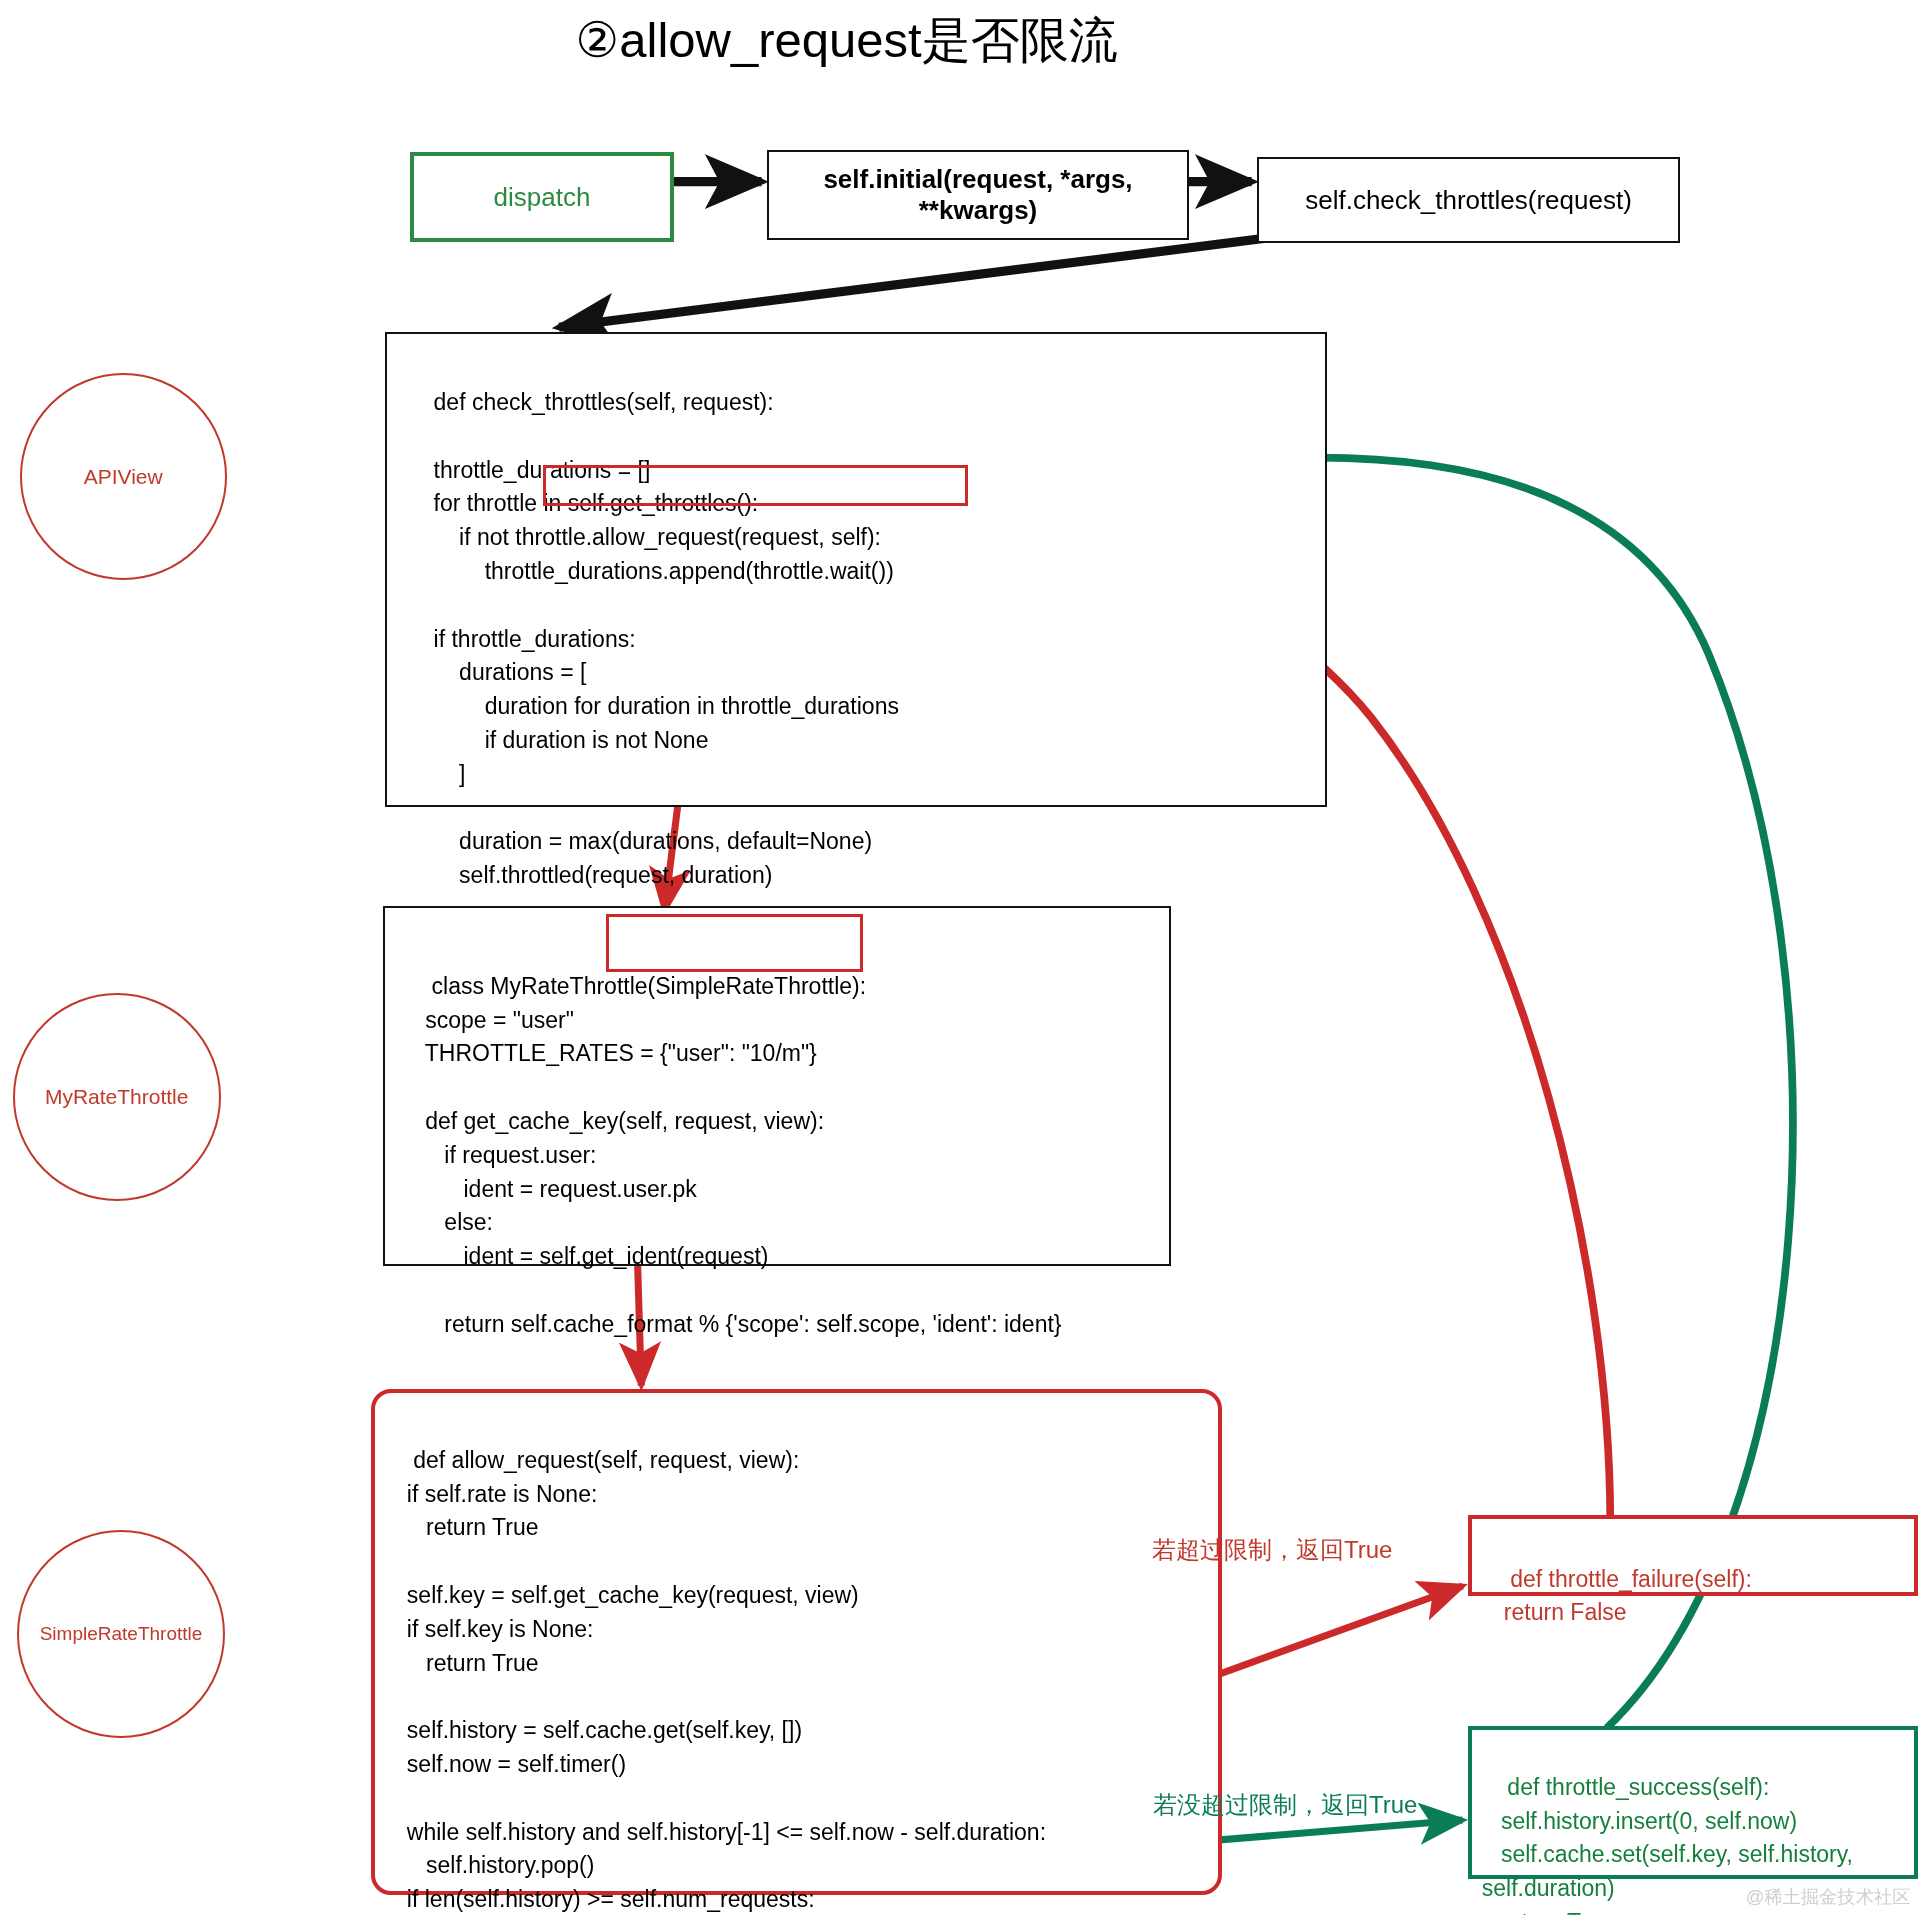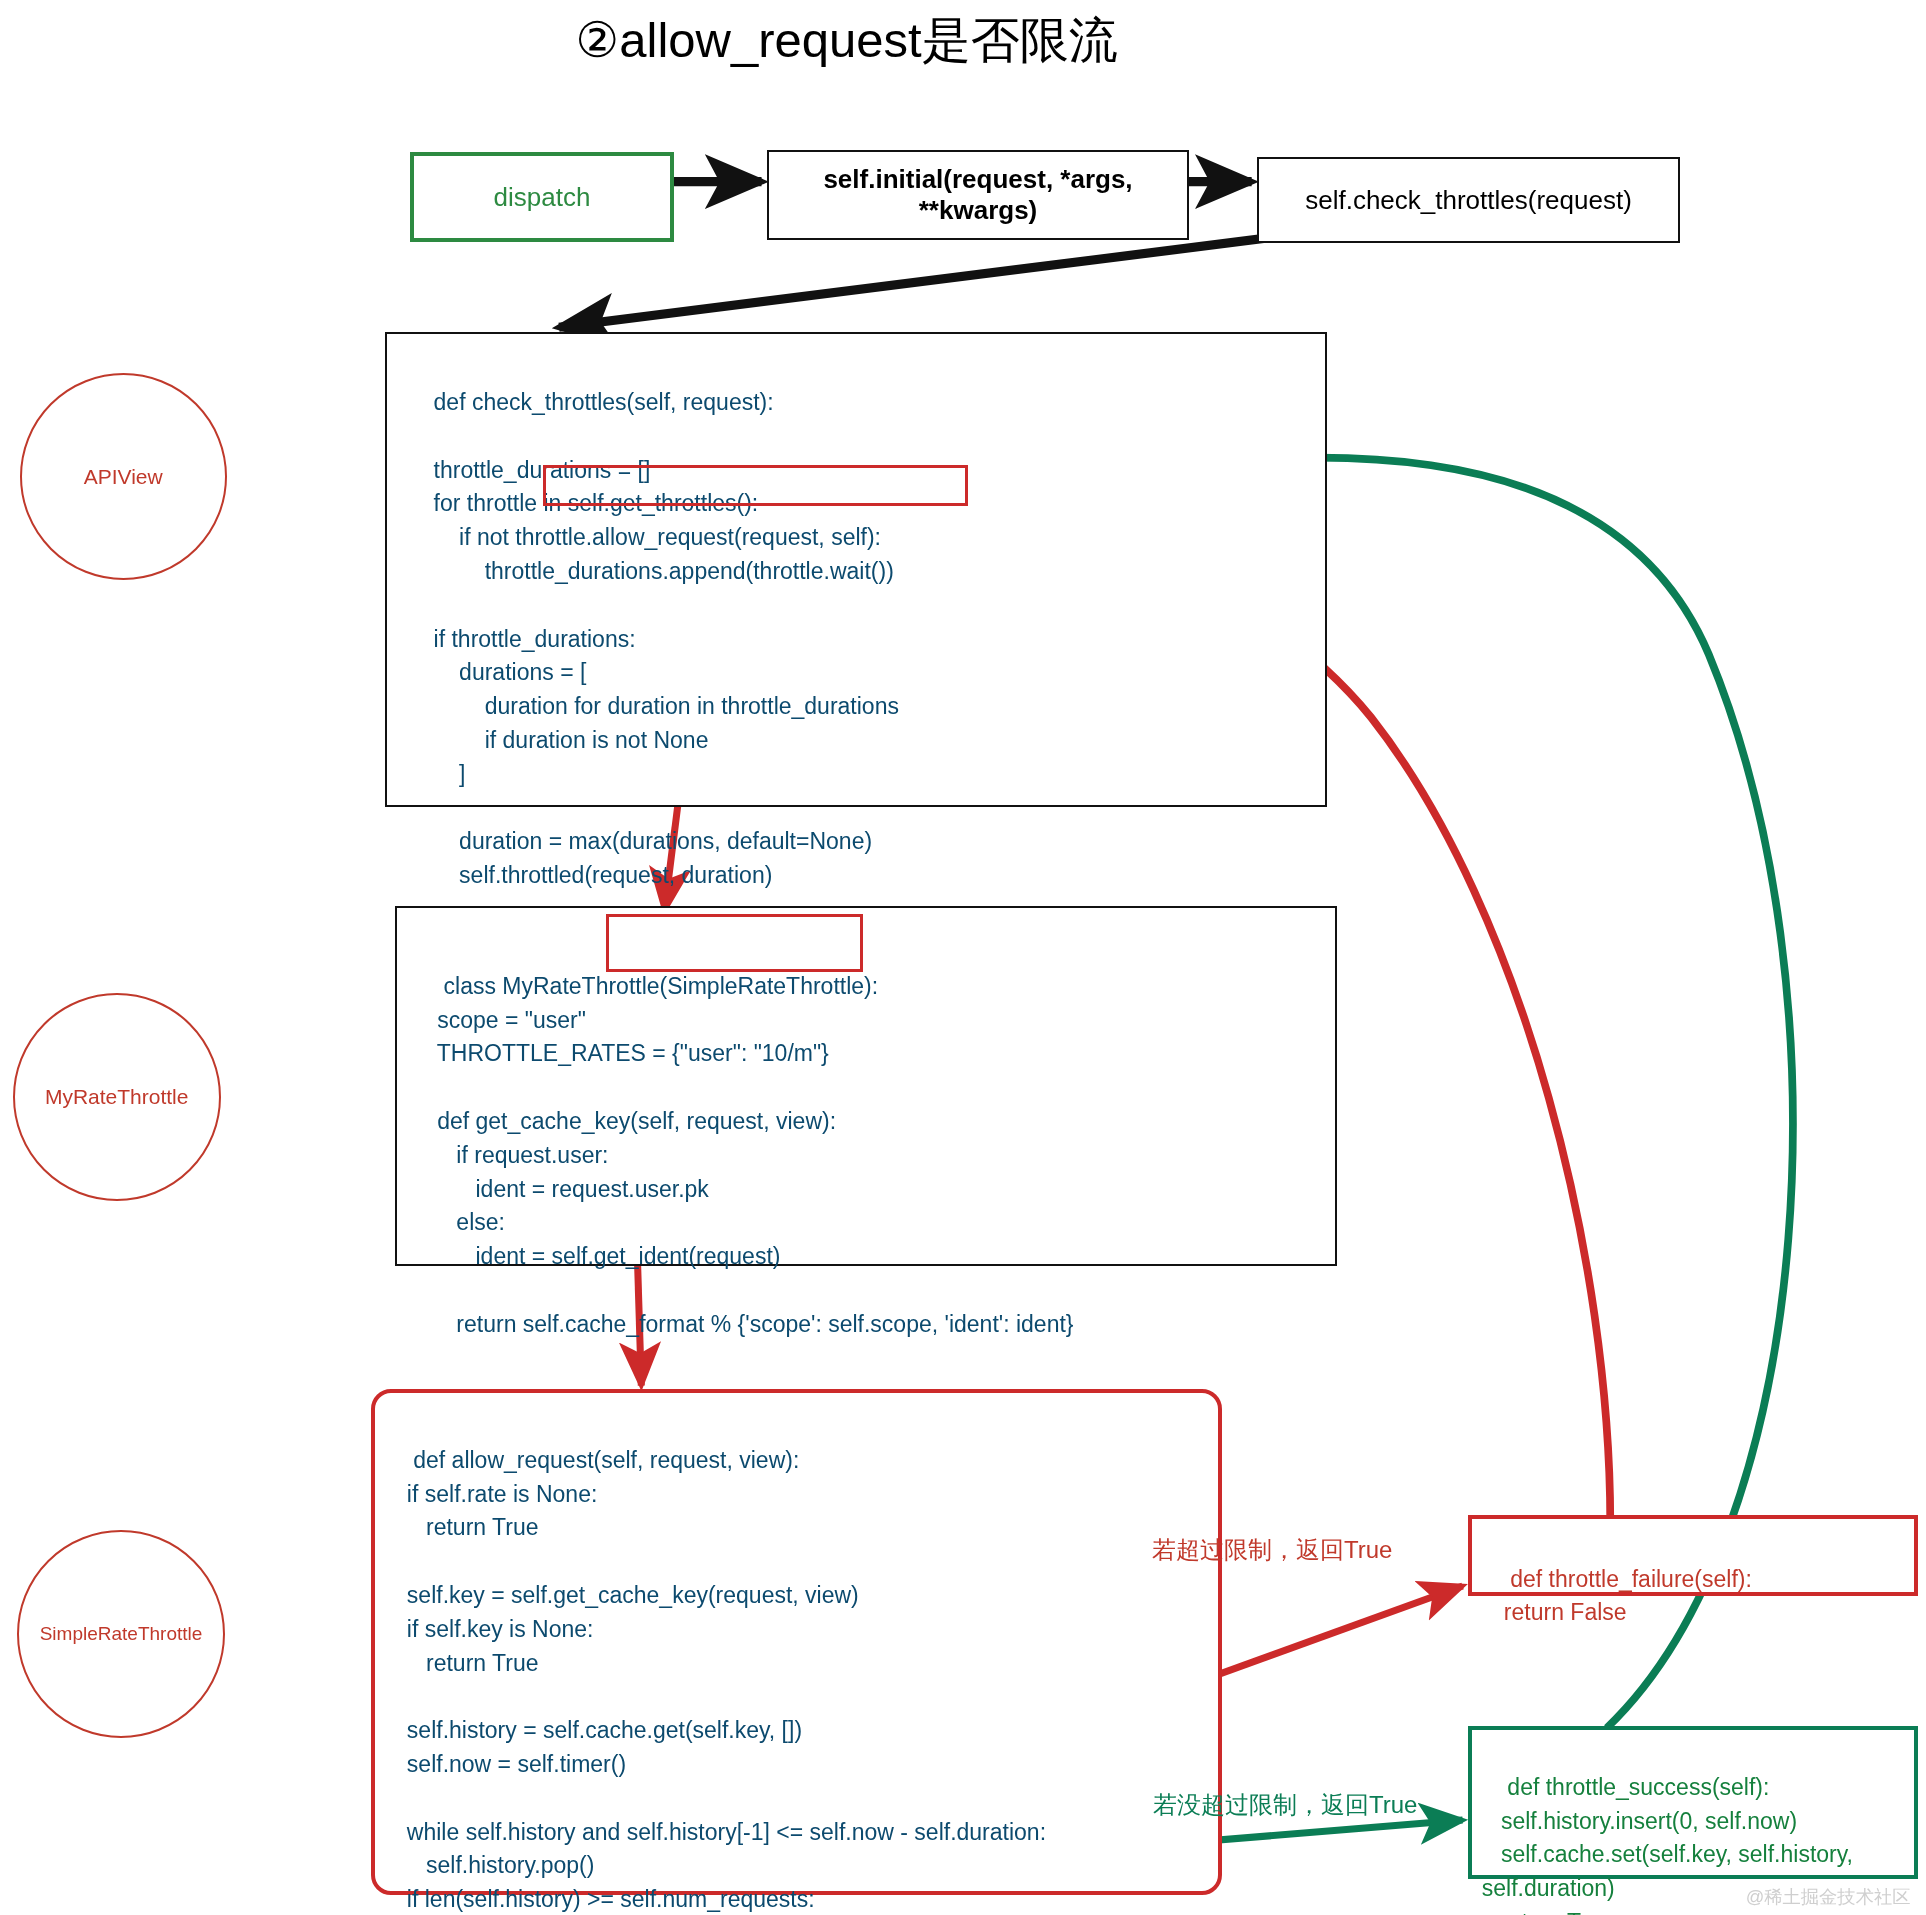--- a/index.html
+++ b/index.html
@@ -16,21 +16,21 @@
   .node{position:absolute;box-sizing:border-box;background:#fff;}
 
   .flowbox{
     border:2.8px solid #111;display:flex;align-items:center;justify-content:center;
     font-size:26px;color:#000;text-align:center;padding:0 7px;margin-top:16px;
   }
   .flowbox.green{border:4.9px solid #2d8a41;color:#2d8a41;}
 
   .codebox{
     border:2.1px solid #111;padding:18.3px 21px 17px 21px;
-    font-size:23px;line-height:1.47;color:#0c4a6e;white-space:pre;
+    font-size:23px;line-height:1.47;color:#000000;white-space:pre;
   }
   .codebox.red{border:4.9px solid #cc2a2a;}
   .codebox.redtext{border:4.9px solid #cc2a2a;color:#c0392b;}
   .codebox.greentext{border:4.9px solid #0b7d55;color:#15803d;}
 
   .circle{
     position:absolute;border:2.8px solid #c0392b;border-radius:50%;
     display:flex;align-items:center;justify-content:center;
     color:#c0392b;background:#fff;
   }
@@ -124,21 +124,21 @@
             duration for duration in throttle_durations
             if duration is not None
         ]
 
         duration = max(durations, default=None)
         self.throttled(request, duration)</span>
   </div>
 
   <div class="hl" style="left:543px;top:465px;width:425px;height:41px;"></div>
 
-  <div class="node codebox" style="left:383px;top:906px;width:942px;height:360px;padding-top:28px;margin-left:12px;">
+  <div class="node codebox" style="left:383px;top:906px;width:788px;height:360px;padding-top:28px;">
     <span>class MyRateThrottle(SimpleRateThrottle):
    scope = "user"
    THROTTLE_RATES = {"user": "10/m"}
 
    def get_cache_key(self, request, view):
       if request.user:
          ident = request.user.pk
       else:
          ident = self.get_ident(request)
 

